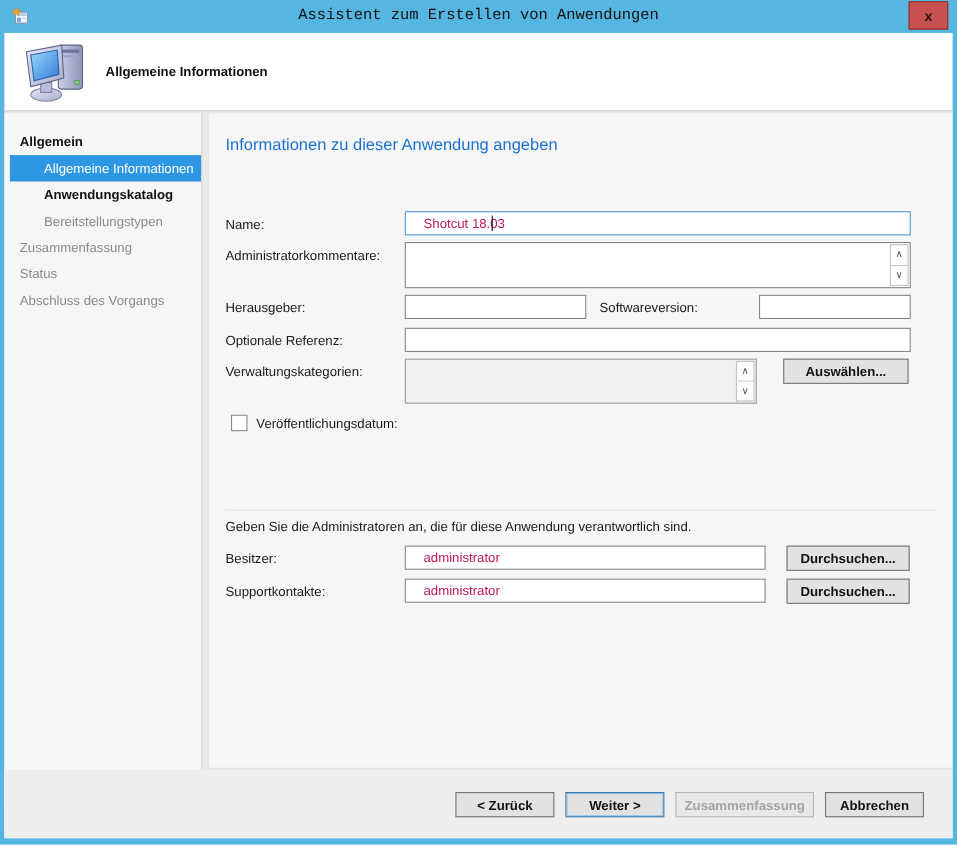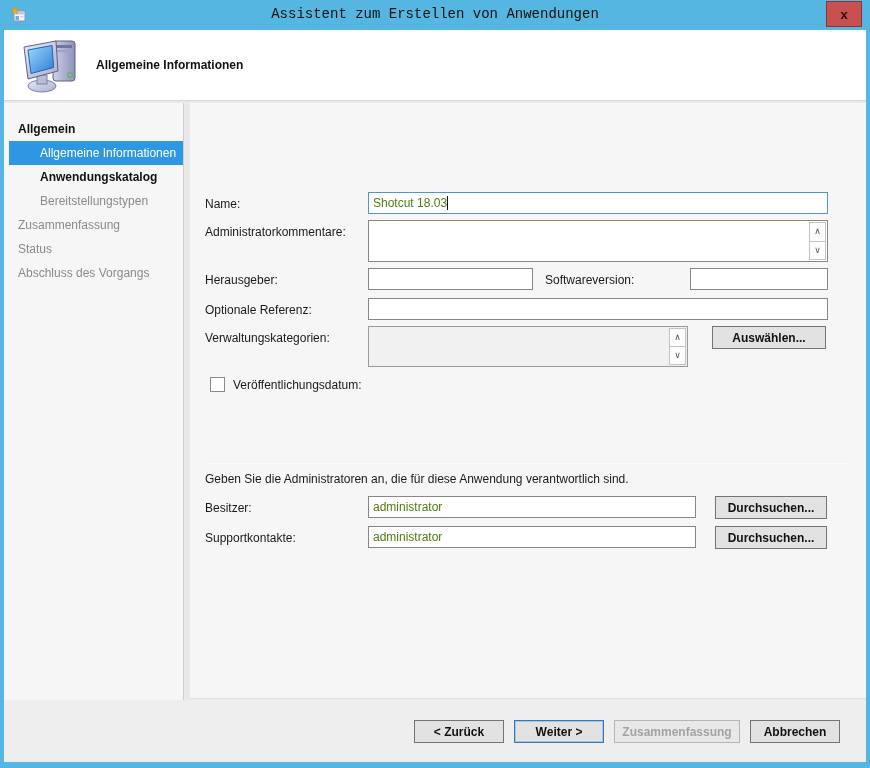--- a/index.html
+++ b/index.html
@@ -41,21 +41,21 @@
   .hscroll-thumb { position: absolute; left: 1px; top: 1px; width: 122px; height: 16px; background: #cbcbcb;
                    display: flex; align-items: center; justify-content: center; }
   .hscroll-grip { width: 11px; height: 9px; background: repeating-linear-gradient(90deg, #7f7f7f 0 2px, transparent 2px 5px); }
 
   
   .main { position: absolute; left: 190px; top: 103px; width: 676px; height: 596px; background: #f6f6f6; border-bottom: 1px solid #e2e2e2; }
   .heading { position: absolute; left: 205px; top: 123px; font-size: 15px; color: #1b72ce; }
 
   .lbl { position: absolute; font-size: 12px; color: #1a1a1a; }
   .tb { position: absolute; height: 22px; background: #fff; border: 1px solid #878787; font-family: "Liberation Sans", sans-serif;
-        font-size: 12px; color: #4d7c0f; padding: 2px 4px; }
+        font-size: 12px; color: #be185d; padding: 2px 16px; }
   .tb.focused { border: 1px solid #4f94d4; }
 
   .multibox { position: absolute; background: #fff; border: 1px solid #878787; }
   .multibox.disabled { background: #f1f1f1; border: 1px solid #9a9a9a; }
   .spincol { position: absolute; right: 1px; top: 1px; bottom: 1px; width: 17px; display: flex; flex-direction: column; }
   .spinbtn { flex: 1; background: #fdfdfd; border: 1px solid #c3c3c3; color: #555; font-size: 9px; line-height: 1;
              display: flex; align-items: center; justify-content: center; }
   .spinbtn + .spinbtn { border-top: none; }
 
   .btn { position: absolute; height: 23px; background: #e2e2e2; border: 1px solid #747474; font-family: "Liberation Sans", sans-serif;
@@ -147,20 +147,21 @@
     <div class="hscroll-arrow">&lt;</div>
     <div class="hscroll-track">
       <div class="hscroll-thumb">
         <div class="hscroll-grip"></div>
       </div>
     </div>
     <div class="hscroll-arrow">&gt;</div>
   </div>
 
   <div class="main"></div>
+  <div class="heading">Informationen zu dieser Anwendung angeben</div>
 
   <div class="lbl" style="left:205px; top:197px;">Name:</div>
   <input class="tb focused" style="left: 368px; top: 192px; width: 460px;" type="text" value="Shotcut 18.03">
   <div class="caret" style="left:447px; top:196px;"></div>
 
   <div class="lbl" style="left:205px; top:225px;">Administratorkommentare:</div>
   <div class="multibox" style="left:368px; top:220px; width:460px; height:42px;">
     <div class="spincol">
       <div class="spinbtn">∧</div>
       <div class="spinbtn">∨</div>

